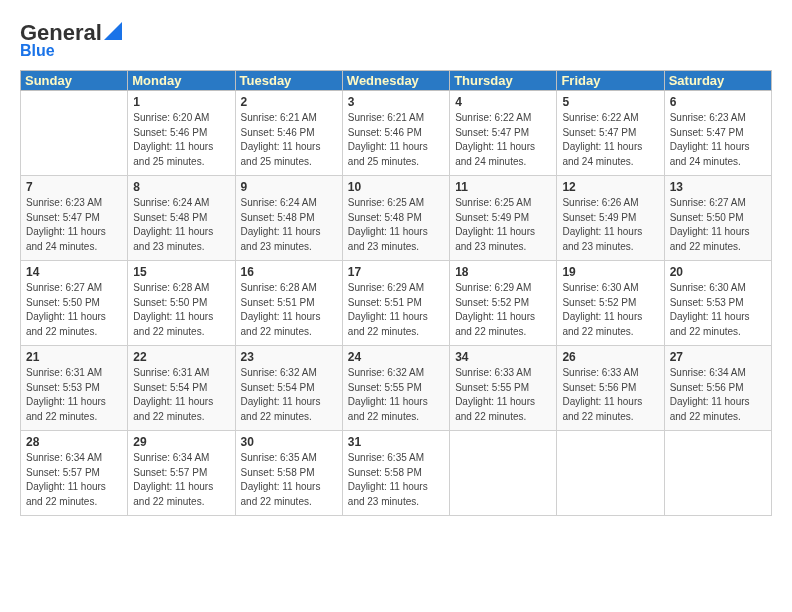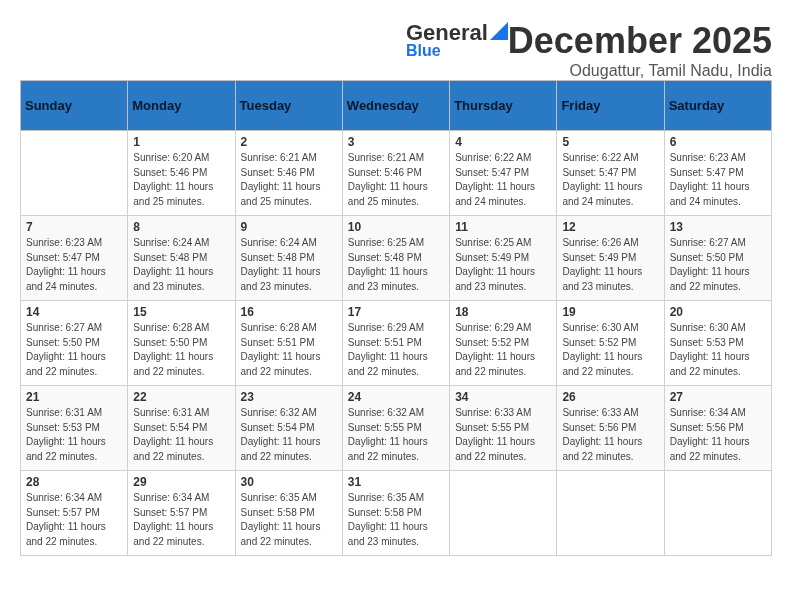--- a/index.html
+++ b/index.html
@@ -5,23 +5,23 @@
     * { box-sizing: border-box; margin: 0; padding: 0; }
     body {
       font-family: Arial, sans-serif;
       background: #fff;
       width: 792px;
       min-height: 612px;
       padding: 20px;
     }
     .header {
       display: flex;
-      justify-content: flex-end;
+      justify-content: flex-start;
       align-items: flex-start;
-      margin-bottom: 0;
+      margin-bottom: 10px;
     }
     .logo {
       display: flex;
       flex-direction: column;
       align-items: flex-start;
     }
     .logo-line {
       display: flex;
       align-items: center;
     }
@@ -37,24 +37,24 @@
       font-size: 16px;
       color: #555;
     }
     table {
       width: 100%;
       border-collapse: collapse;
       table-layout: fixed;
     }
     thead tr th {
       background-color: #2979c5;
-      color: #0f172a;
+      color: #fef9c3;
       font-size: 13px;
       font-weight: bold;
-      padding: 17px 4px;
+      padding: 2px 4px;
       text-align: left;
       border: 1px solid #c0c0c0;
     }
     tbody tr td {
       border: 1px solid #d0d0d0;
       vertical-align: top;
       padding: 4px 5px;
       font-size: 10.5px;
       color: #333;
       height: 85px;
@@ -84,24 +84,20 @@
 <div class="header">
   <div class="logo">
     <div class="logo-line">
       <span style="font-size:22px; font-weight:bold; color:#333;">General</span>
       <svg width="18" height="18" viewBox="0 0 18 18" style="margin-left:2px; margin-top:-4px;">
         <polygon points="0,18 18,18 18,0" fill="#1a73e8"></polygon>
       </svg>
     </div>
     <span style="font-size:16px; font-weight:bold; color:#1a73e8; margin-top:-4px;">Blue</span>
   </div>
-  <div class="title-block">
-    <div class="month-title">December 2025</div>
-    <div class="subtitle">Odugattur, Tamil Nadu, India</div>
-  </div>
 </div>
 
 <table>
   <thead>
     <tr>
     <th>Sunday</th>
         <th>Monday</th>
         <th>Tuesday</th>
         <th>Wednesday</th>
         <th>Thursday</th>

